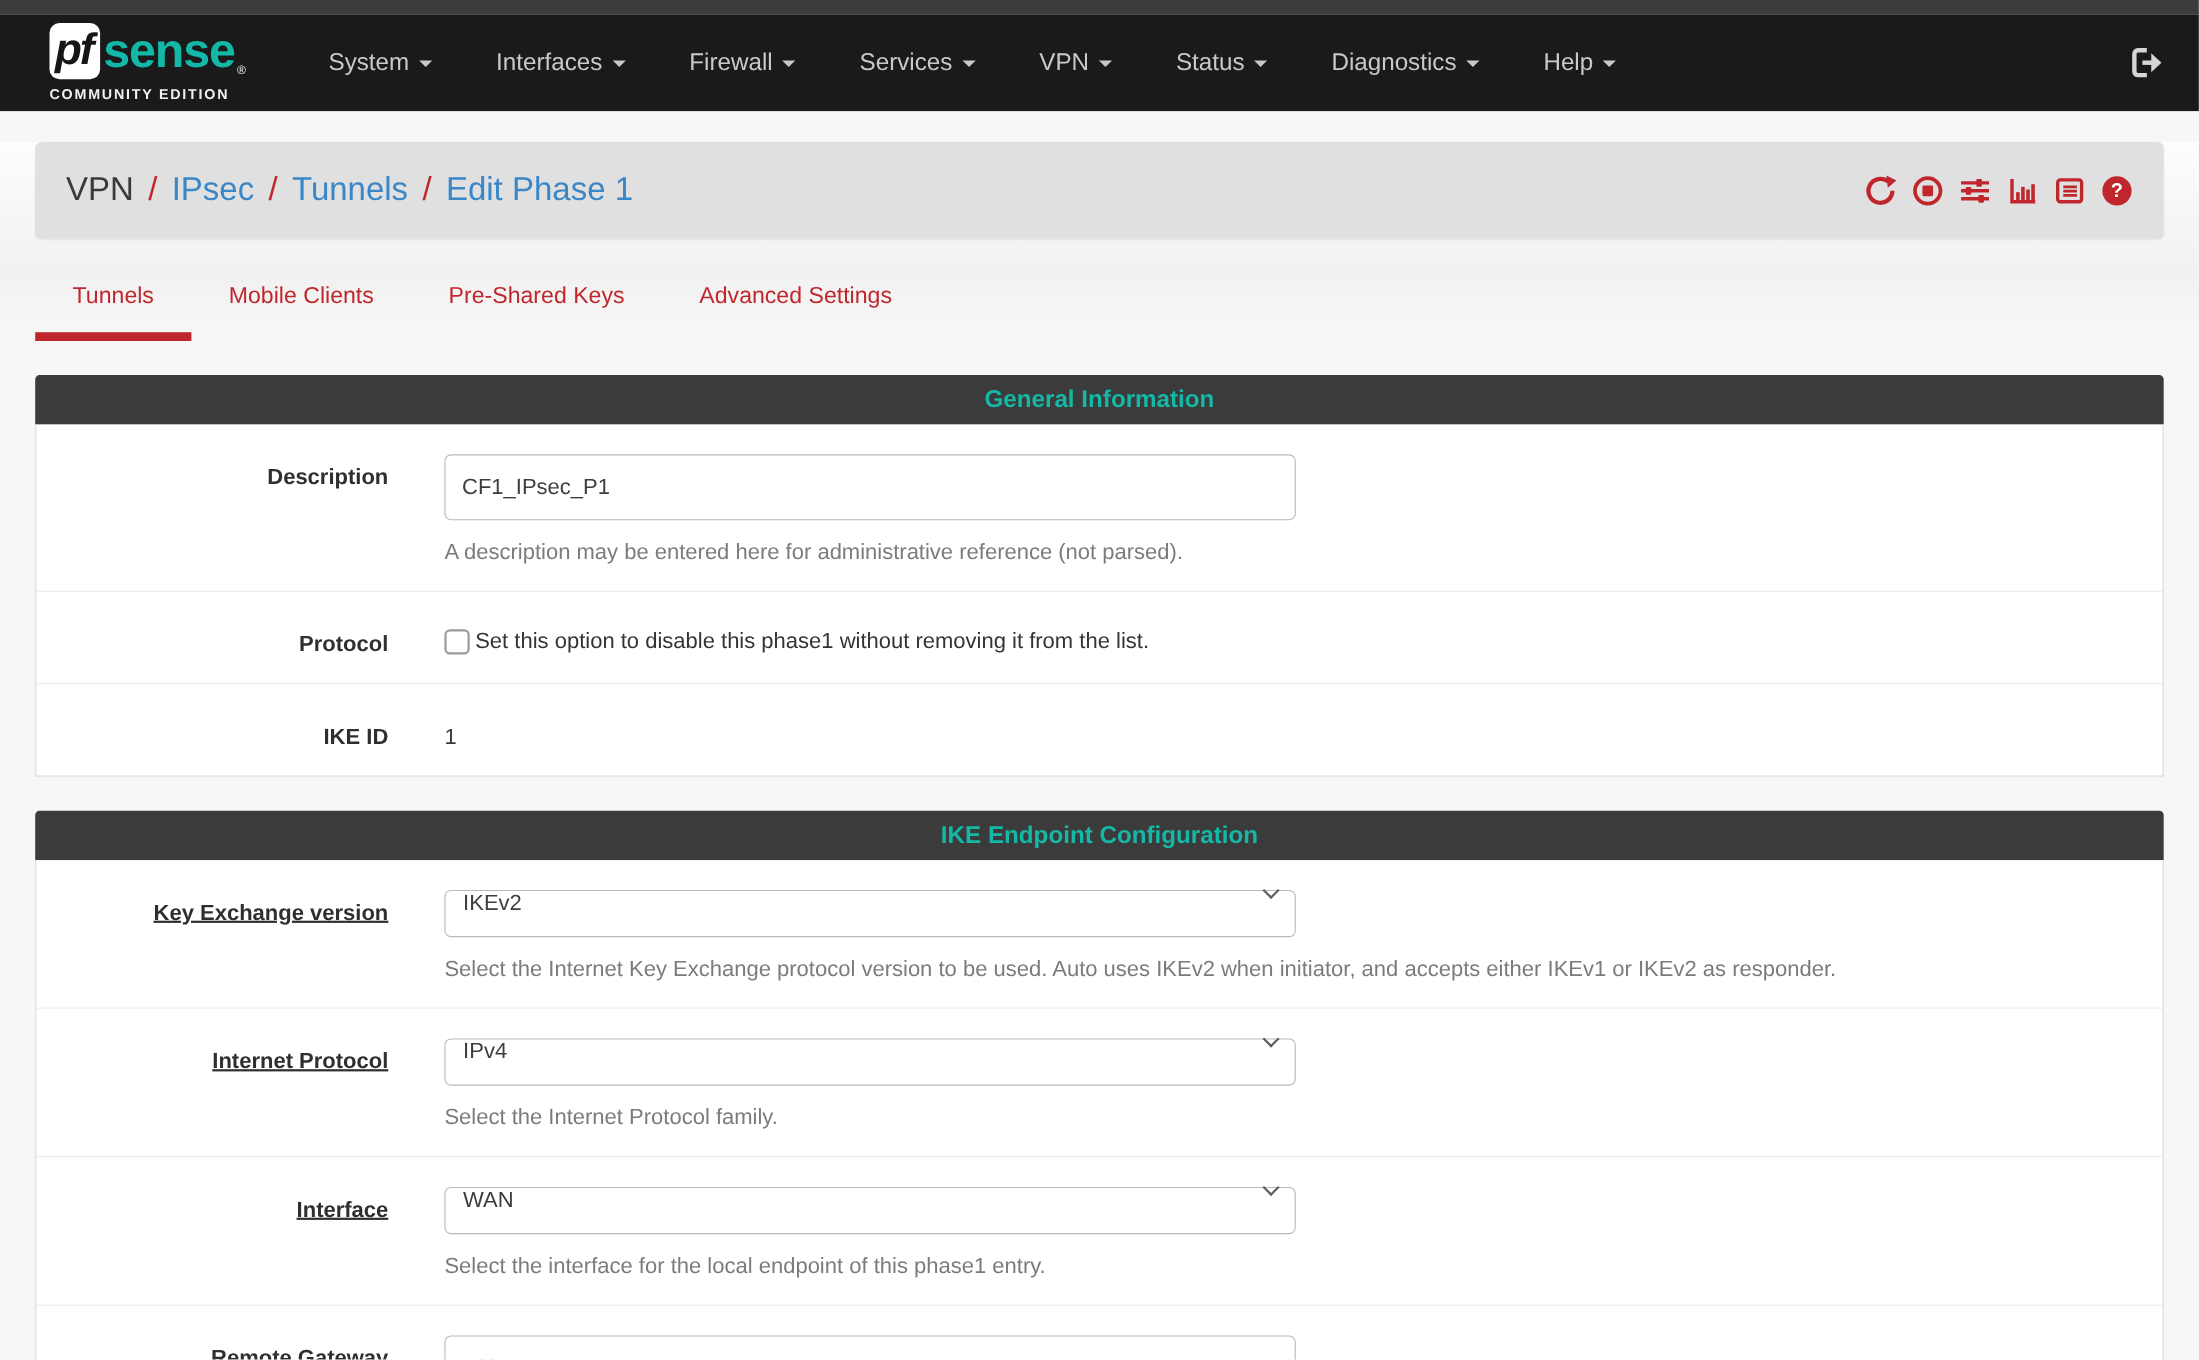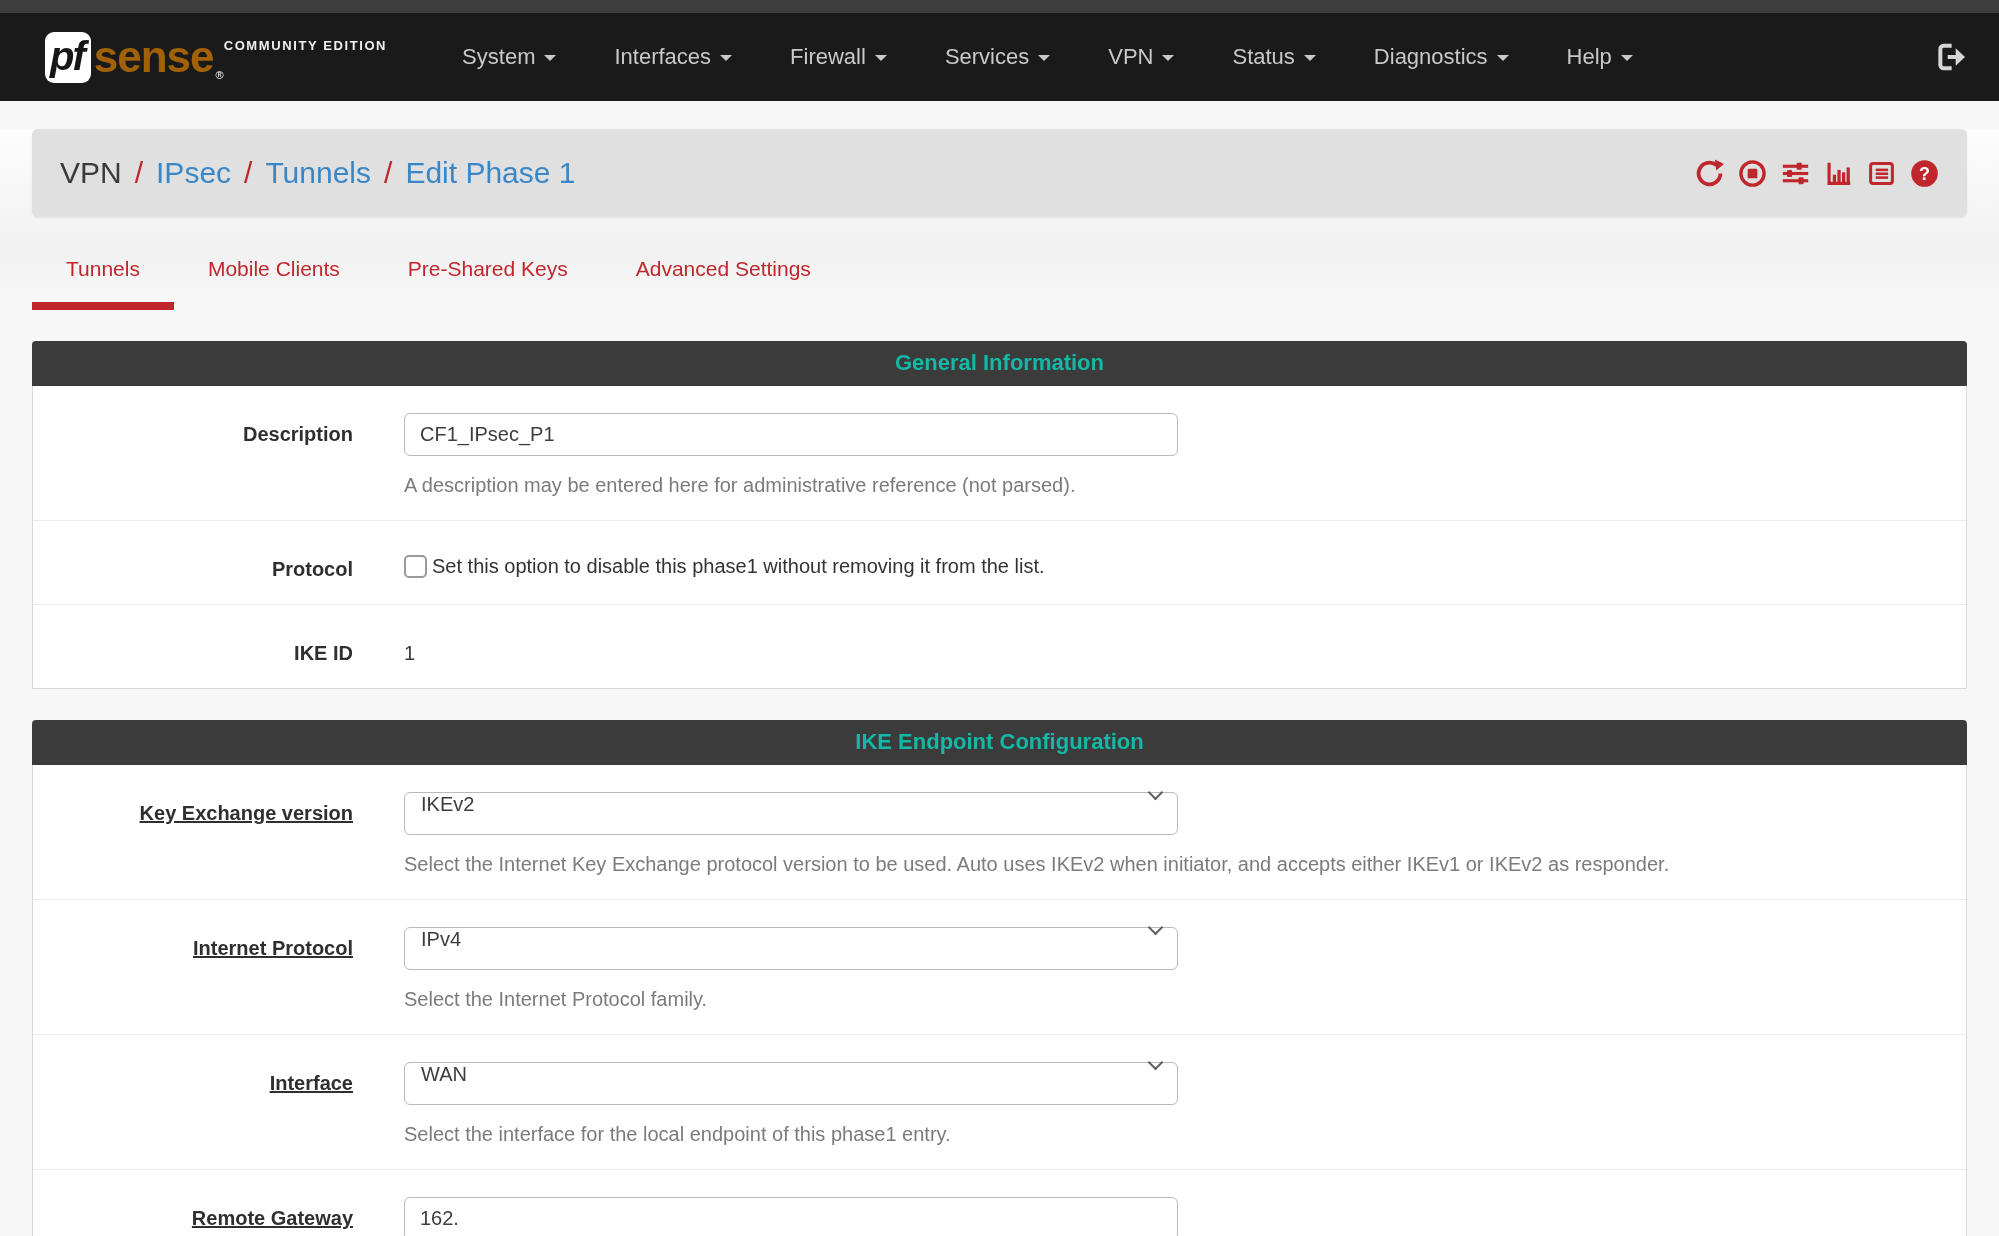--- a/index.html
+++ b/index.html
@@ -2,25 +2,25 @@
 <html><head>
 <meta charset="utf-8">
 <style>
   * { margin:0; padding:0; box-sizing:border-box; }
   html,body { width:1999px; height:1236px; overflow:hidden; }
   body { font-family:"Liberation Sans", sans-serif; background:#f7f7f7; }
 
   
   .topstrip { height:13px; background:#3d3d3d; }
   .navbar { height:88px; background:#1a1a1a; display:flex; align-items:center; }
-  .brand { margin-left:45px; display:flex; flex-direction:row; }
+  .brand { margin-left:45px; display:flex; flex-direction:column; }
   .brand-row { display:flex; align-items:center; }
   .pf-box { background:#fff; color:#161616; font-weight:800; font-style:italic;
             font-size:40px; line-height:1; padding:4px 7px 7px 5px; border-radius:9px; letter-spacing:-2px; }
-  .sense  { color:#a16207; font-weight:800; font-size:44px; line-height:1; margin-left:3px; letter-spacing:-1px; }
+  .sense  { color:#14b8a6; font-weight:800; font-size:44px; line-height:1; margin-left:3px; letter-spacing:-1px; }
   .reg    { color:#fff; font-size:11px; align-self:flex-end; margin:0 0 2px 2px; }
   .edition{ color:#f0f0f0; font-size:13px; letter-spacing:1.6px; font-weight:700; margin-top:6px; }
   .nav-menu { list-style:none; display:flex; margin-left:46px; }
   .nav-menu li { padding:0 29px; font-size:22px; color:#c9c9c9; cursor:pointer; white-space:nowrap; }
   .caret { display:inline-block; width:0; height:0; border-left:6px solid transparent;
            border-right:6px solid transparent; border-top:6px solid #c9c9c9; margin-left:9px; vertical-align:middle; }
   .logout { margin-left:auto; margin-right:32px; color:#d6d6d6; width:32px; height:32px; cursor:pointer; }
   .logout svg { width:100%; height:100%; }
 
   
@@ -47,21 +47,21 @@
   .panel { margin:31px 32px 0; }
   .panel-header { background:#3b3b3b; color:#14b8a6; font-size:22px; font-weight:700;
                   padding:9px 26px 10px; border-radius:4px 4px 0 0;text-align:center; }
   .panel-body { background:#fff; border:1px solid #d9d9d9; border-top:0; }
   .form-row { display:flex; padding:27px 30px 23px 0; }
   .form-row + .form-row { border-top:1px solid #ececec; }
   .col-label { flex:0 0 320px; text-align:right; font-size:20px; font-weight:700;
                color:#2f2f2f; padding-top:10px; }
   .col-label.link { text-decoration:underline; cursor:pointer; }
   .col-input { margin-left:51px; flex:1; }
-  .text-input { width:774px; height:43px; border:1px solid #b9b9b9; border-radius:6px;
+  .text-input { width:774px; height:60px; border:1px solid #b9b9b9; border-radius:6px;
                 font-size:20px; color:#3d3d3d; padding:13px 15px; background:#fff;
                 font-family:"Liberation Sans", sans-serif; }
   .select { width:774px; height:43px; border:1px solid #b9b9b9; border-radius:6px;
             display:flex; padding:0 16px; cursor:pointer; background:#fff; }
   .select-value { font-size:20px; color:#3d3d3d; flex:1; }
   .chevron { width:11px; height:11px; border-right:2px solid #5e5e5e; border-bottom:2px solid #5e5e5e;
              transform:rotate(45deg); margin-top:-6px; }
   .help { margin-top:18px; font-size:20px; color:#7b7b7b; display:flex; align-items:center; }
   .check-line { display:flex; align-items:center; padding-top:7px; }
   .checkbox { appearance:none; -webkit-appearance:none; width:23px; height:23px;

